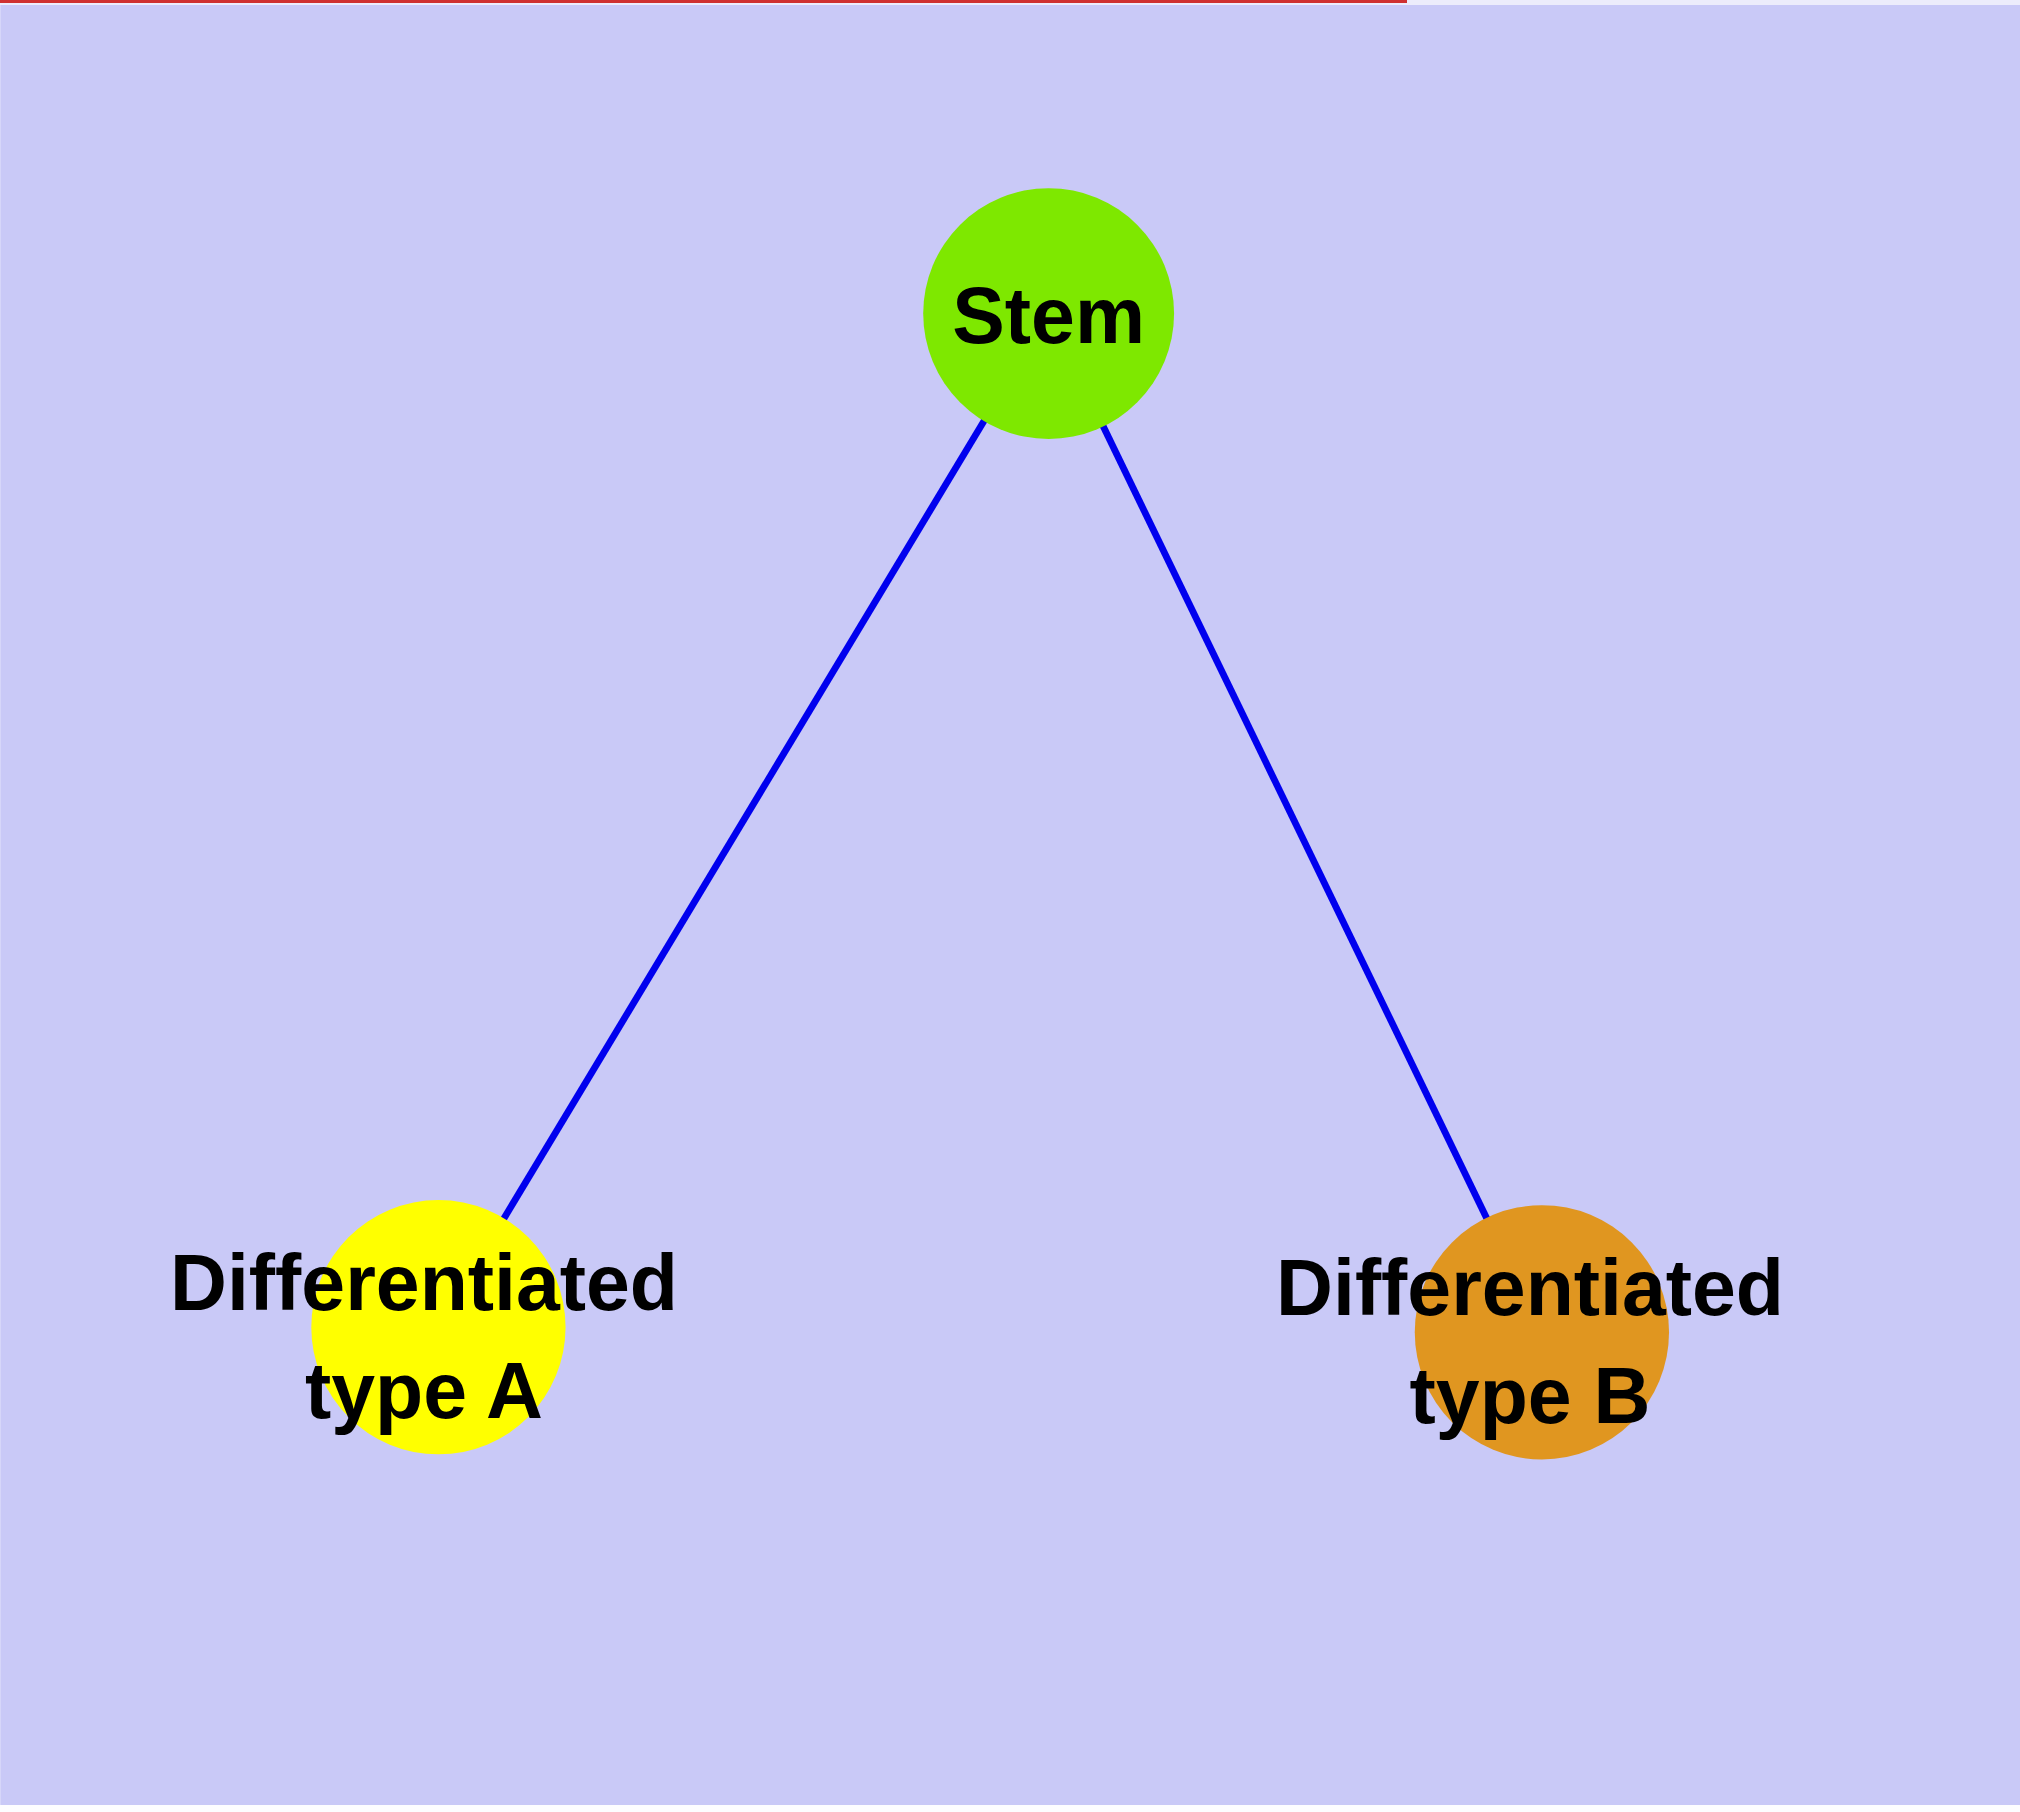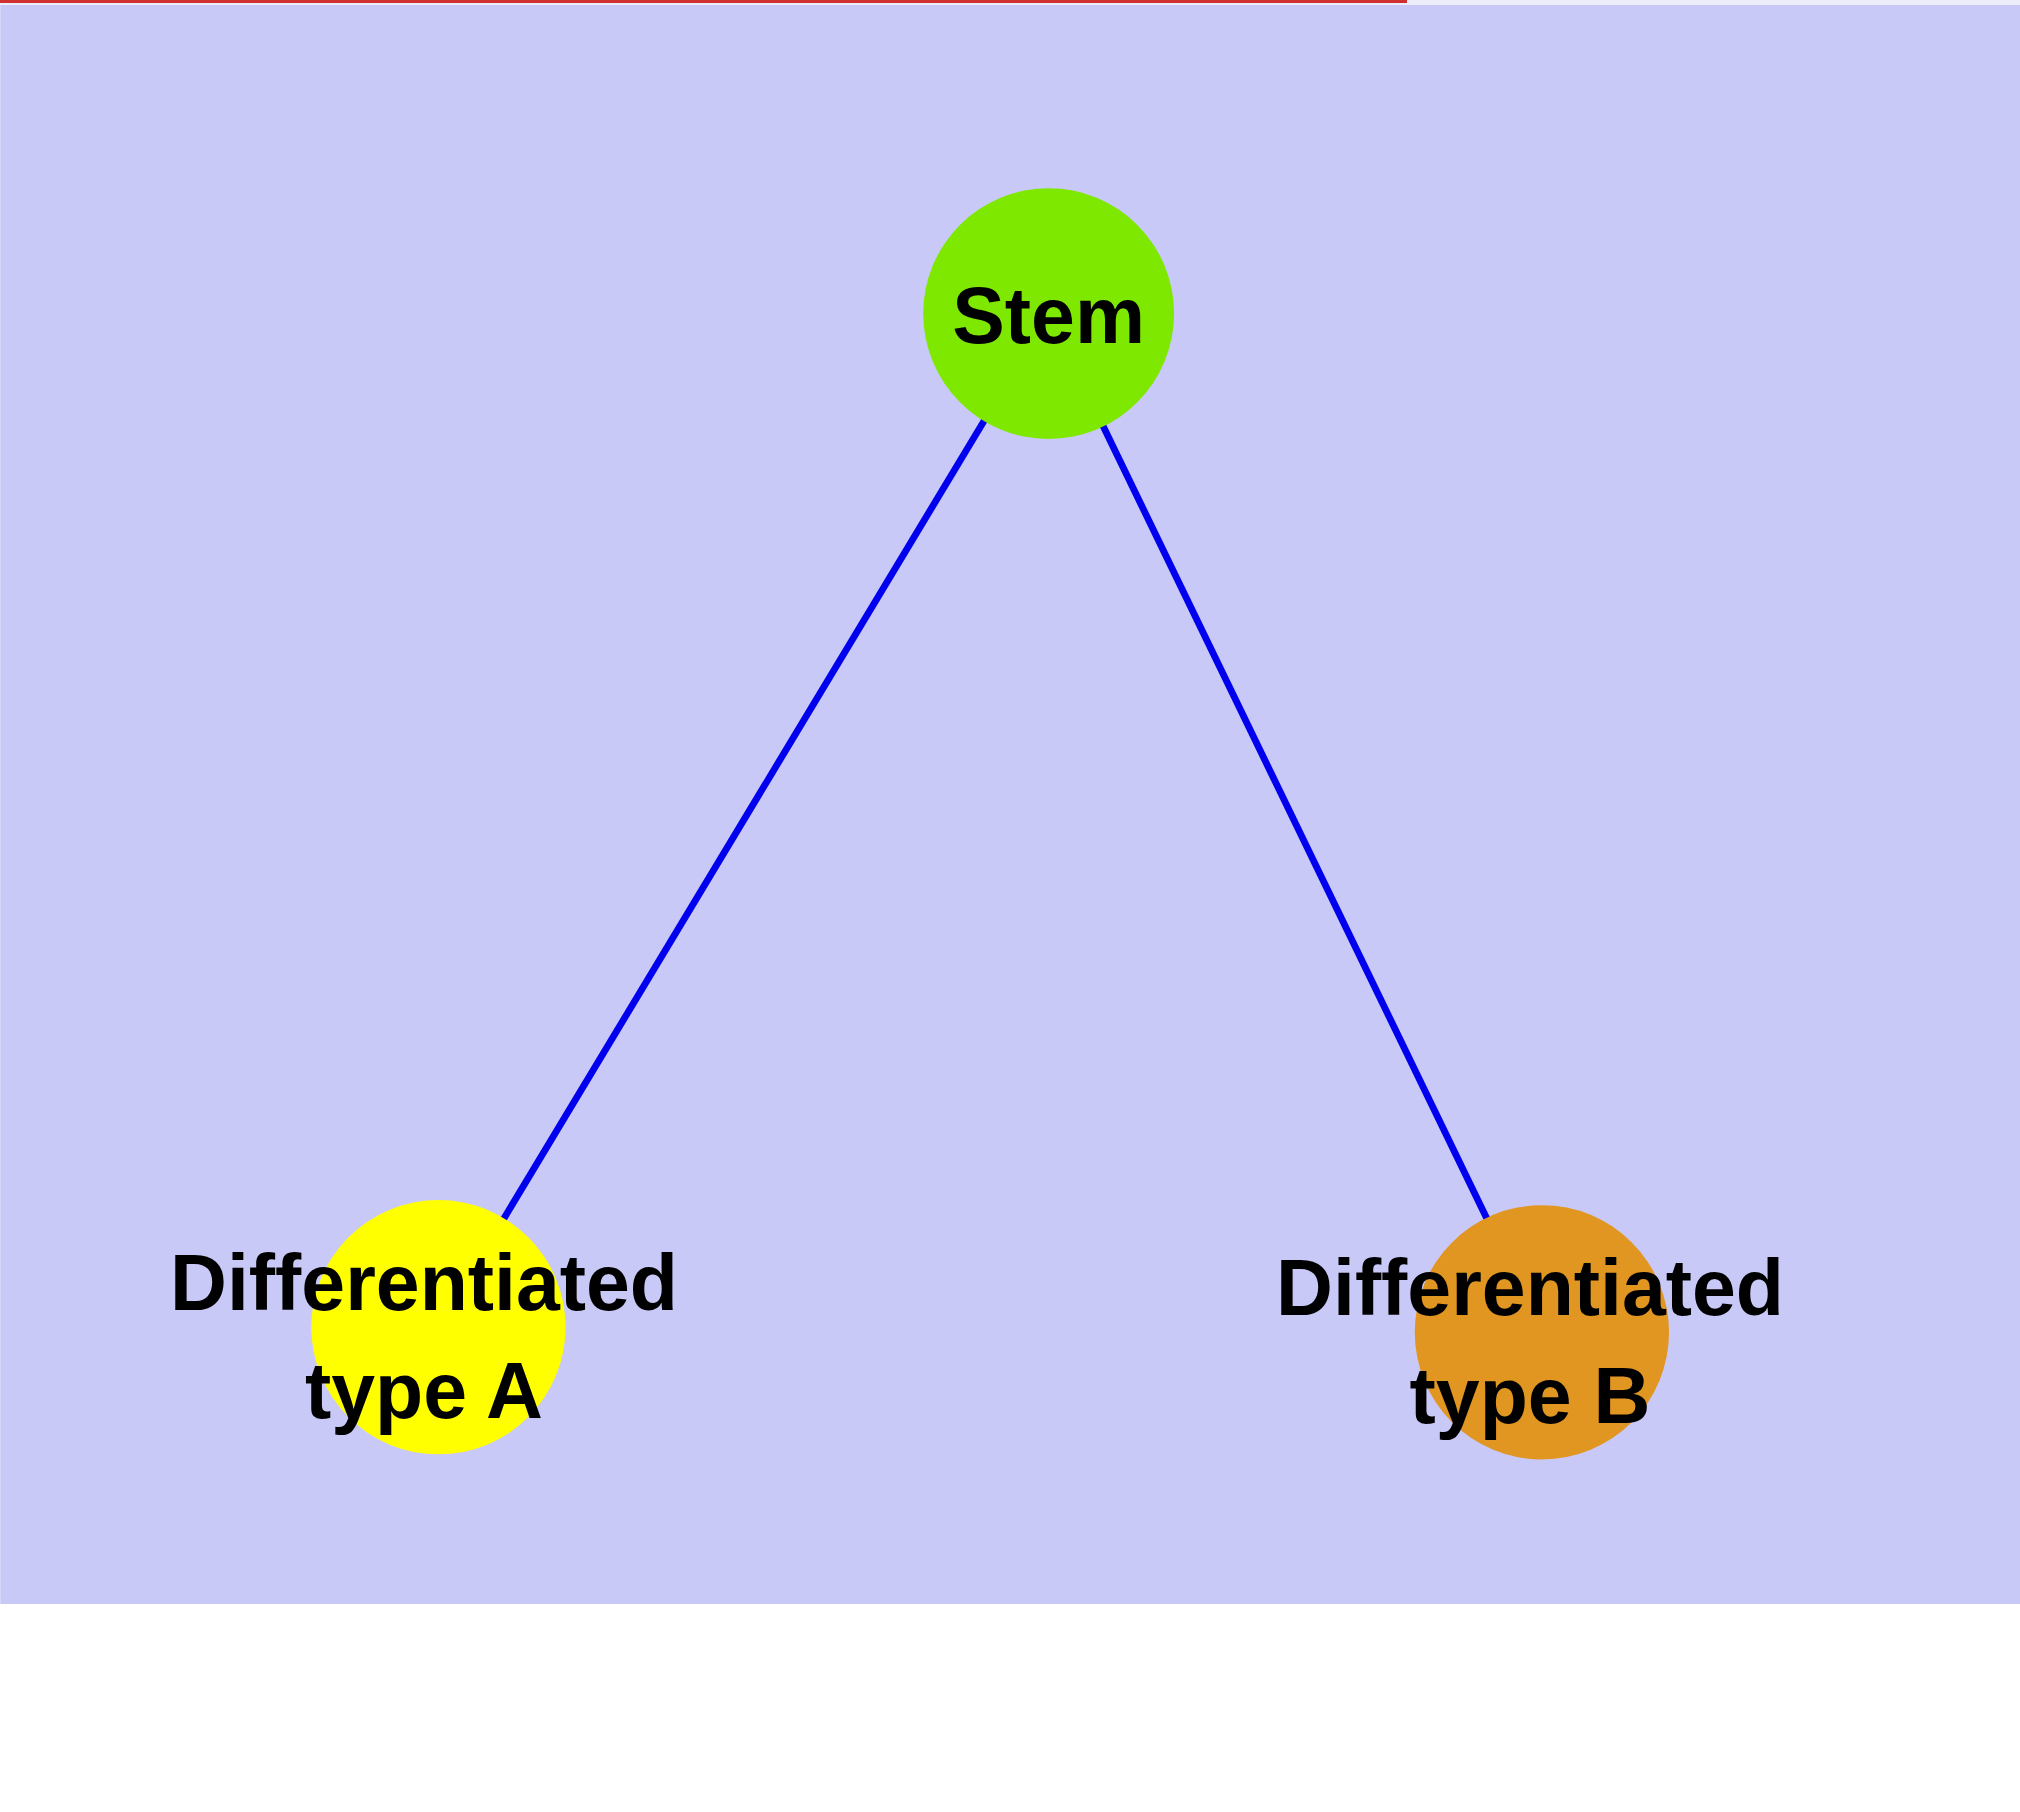--- a/index.html
+++ b/index.html
@@ -4,21 +4,21 @@
 <style>
   html, body {
     margin: 0;
     padding: 0;
     background: #ffffff;
     font-family: "Liberation Sans", sans-serif;
   }
   .stage {
     position: relative;
     width: 2021px;
-    height: 1604px;
+    height: 1812px;
     overflow: hidden;
   }
   .stage svg {
     position: absolute;
     left: 0;
     top: 0;
     display: block;
   }
   .node-label, .node-label-line {
     font-family: "Liberation Sans", sans-serif;

